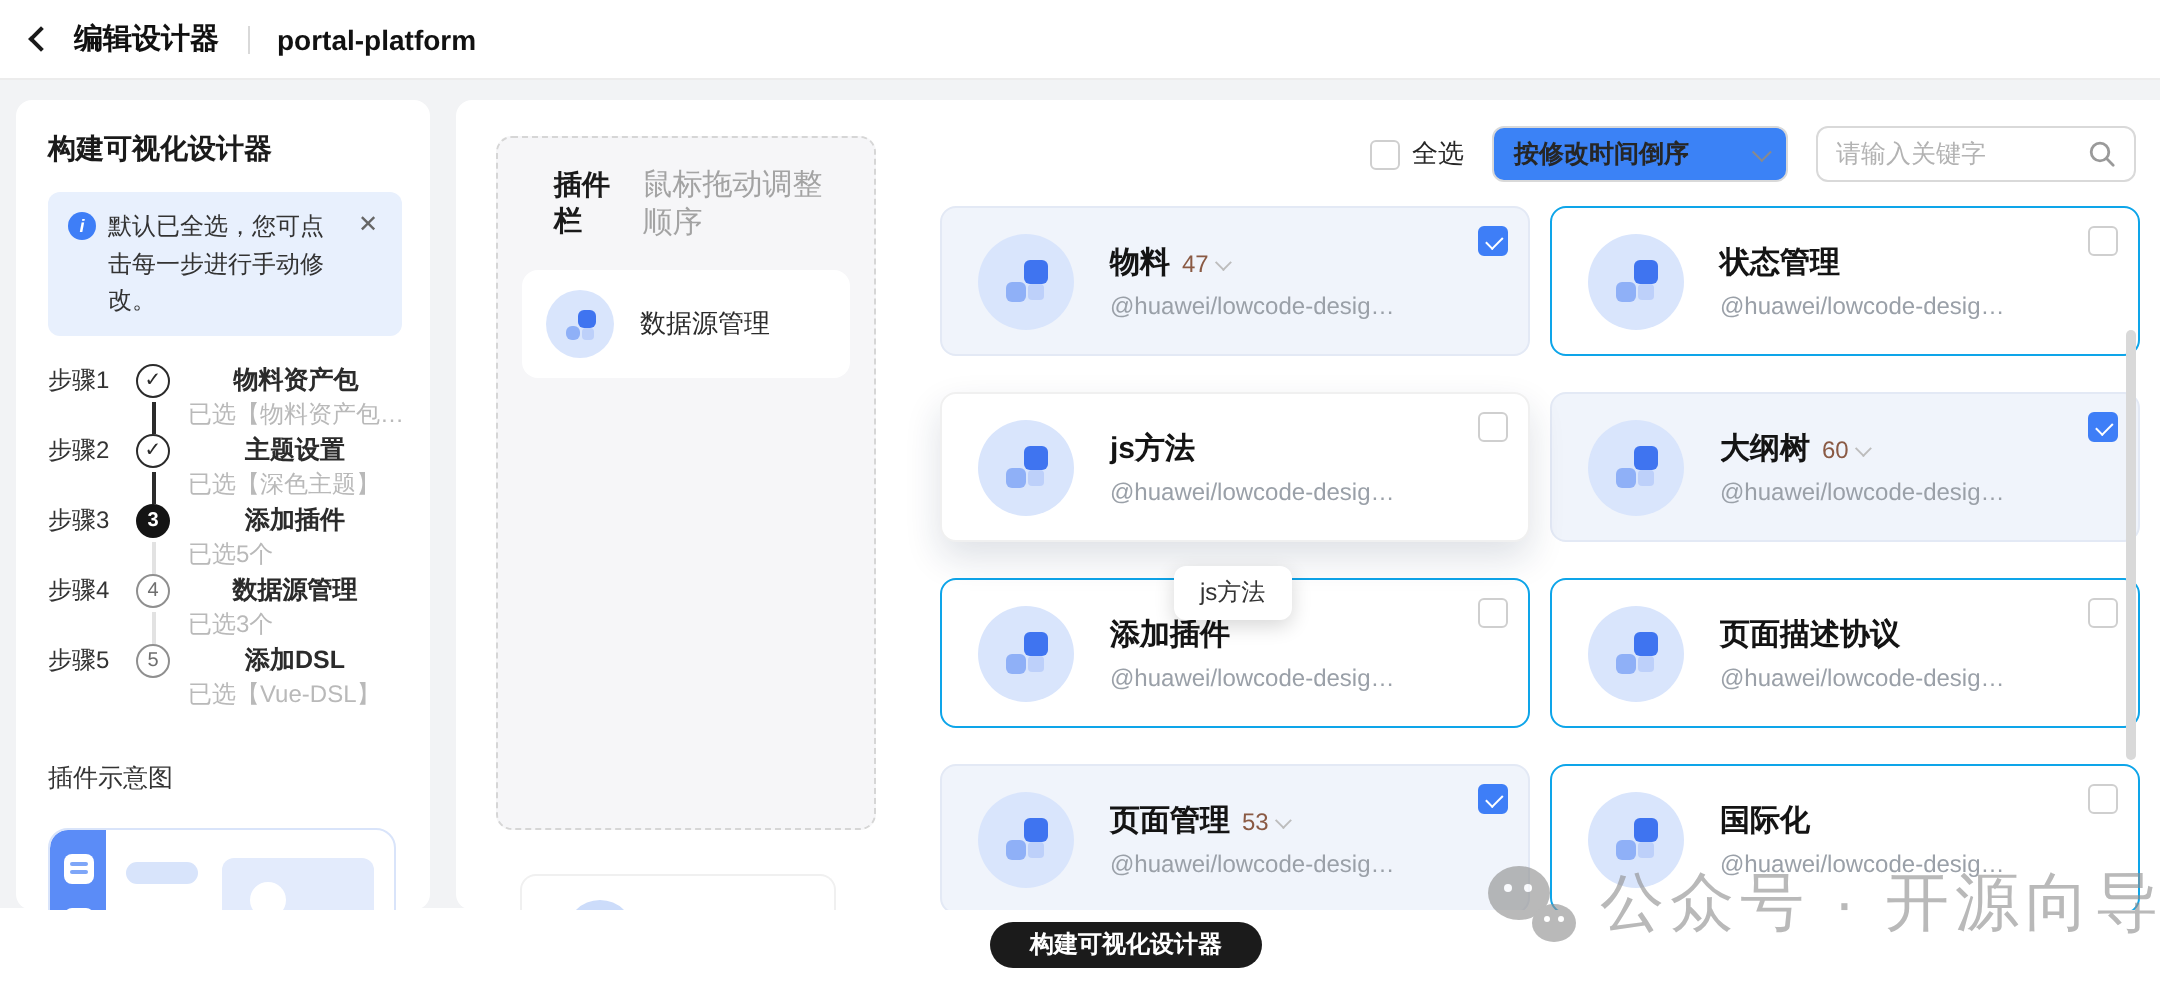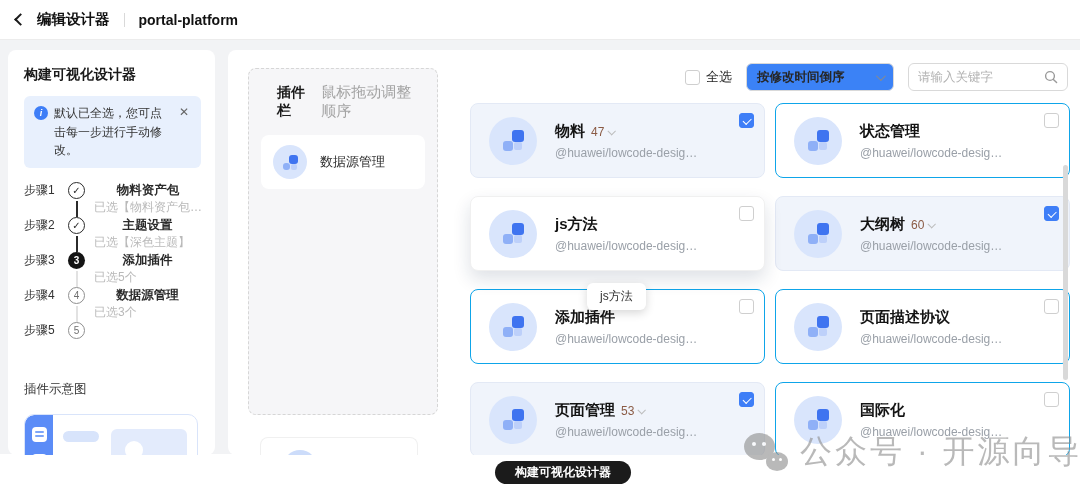--- a/index.html
+++ b/index.html
@@ -231,20 +231,24 @@
       <span>
         <div class="step-title">数据源管理</div>
         <div class="step-sub">已选3个</div>
       </span>
     </div>
     <div class="step">
       <span class="step-label">步骤5</span>
       <span class="step-marker-wrap">
         <span class="marker todo">5</span>
       </span>
+      <span>
+        <div class="step-title">添加DSL</div>
+        <div class="step-sub">已选【Vue-DSL】</div>
+      </span>
     </div>
   </div>
 
   <div class="diagram-label">插件示意图</div>
   <div class="diagram">
     <div class="diagram-rail">
       <span class="rail-sq"></span>
       <span class="rail-sq"></span>
     </div>
     <div class="diagram-bar b1"></div>

